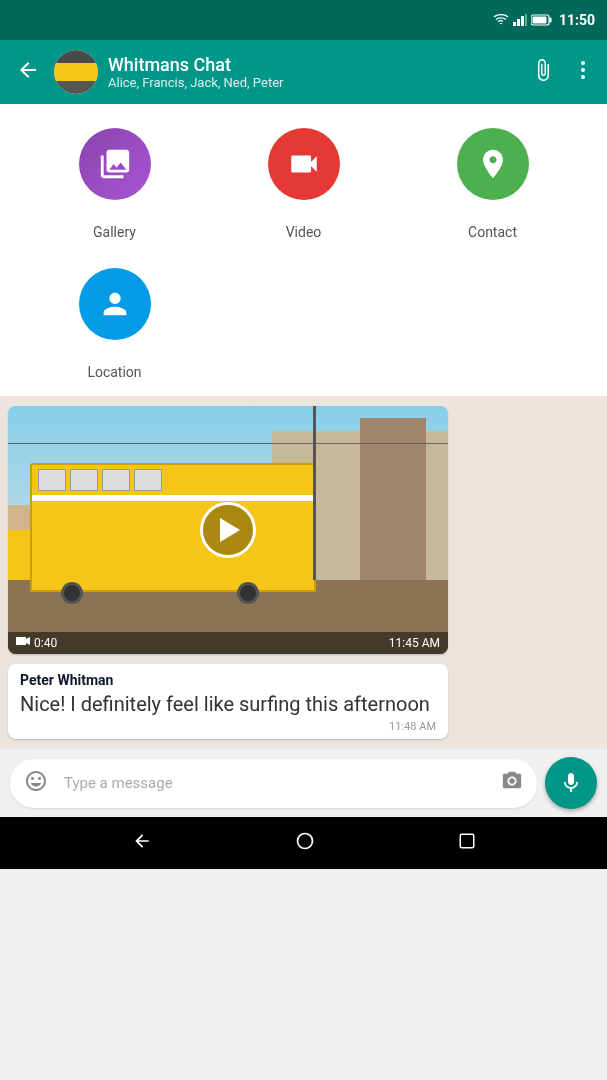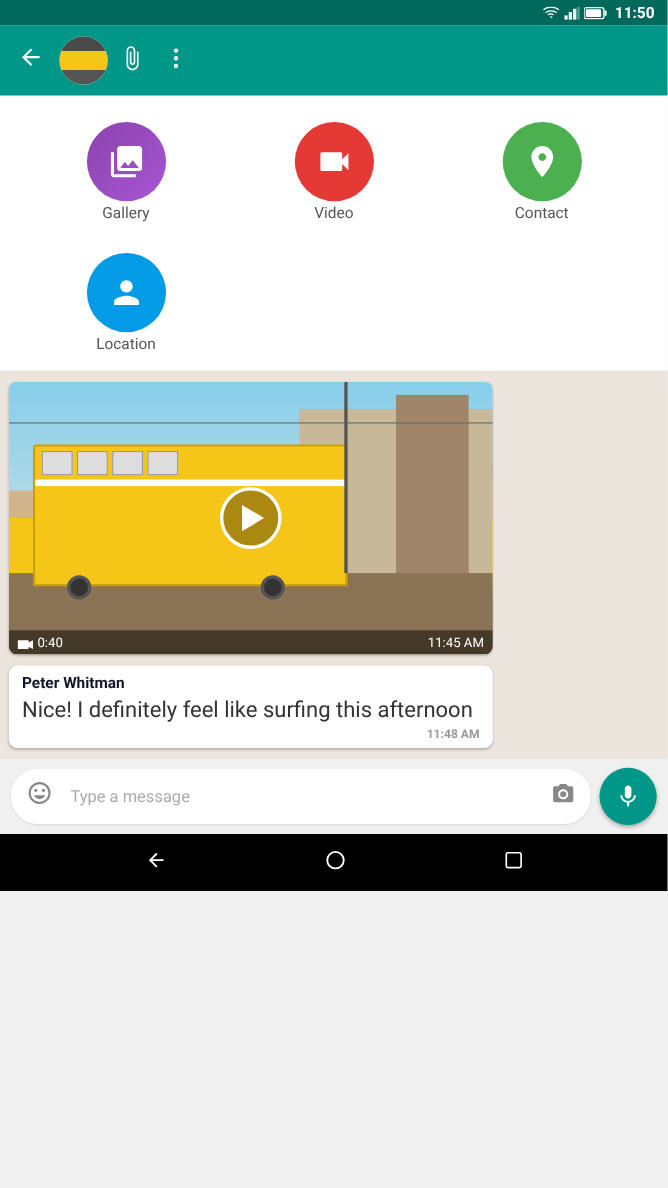--- a/index.html
+++ b/index.html
@@ -8,21 +8,21 @@
       height: 1080px;
       font-family: 'Roboto', Arial, sans-serif;
       background: #f0f0f0;
       overflow: hidden;
       position: relative;
     }
 
     
     .status-bar {
       background: #00695c;
-      height: 23px;
+      height: 40px;
       display: flex;
       align-items: center;
       justify-content: flex-end;
       padding: 0 12px;
       gap: 6px;
     }
     .status-bar-time {
       color: white;
       font-size: 14px;
       font-weight: bold;
@@ -96,21 +96,21 @@
     .attachment-grid {
       display: grid;
       grid-template-columns: repeat(3, 1fr);
       row-gap: 28px;
       padding: 0 20px;
     }
     .attachment-item {
       display: flex;
       flex-direction: column;
       align-items: center;
-      gap: 3px;
+      gap: 24px;
       cursor: pointer;
     }
     .attachment-circle {
       width: 72px;
       height: 72px;
       border-radius: 50%;
       display: flex;
       align-items: center;
       justify-content: center;
     }
@@ -178,21 +178,21 @@
       background: rgba(0,0,0,0.5);
       padding: 4px 8px;
       display: flex;
       justify-content: space-between;
       align-items: center;
     }
     .video-duration {
       color: white;
       font-size: 12px;
       display: flex;
-      align-items: flex-end;
+      align-items: flex-start;
       gap: 4px;
     }
     .video-time {
       color: white;
       font-size: 12px;
     }
 
     
     .msg-bubble {
       background: white;
@@ -211,21 +211,20 @@
     .msg-text {
       color: #333;
       font-size: 20px;
       line-height: 1.4;
     }
     .msg-timestamp {
       color: #999;
       font-size: 11px;
       text-align: right;
       margin-top: 2px;
-      font-weight: bold;
     }
 
     
     .input-bar {
       background: #f0f0f0;
       padding: 8px 10px;
       display: flex;
       align-items: center;
       gap: 8px;
       position: relative;
@@ -340,20 +339,24 @@
 </div>
 
 <div class="header">
   <div class="back-btn">
     <svg width="24" height="24" viewBox="0 0 24 24" fill="white">
       <path d="M20 11H7.83l5.59-5.59L12 4l-8 8 8 8 1.41-1.41L7.83 13H20v-2z"></path>
     </svg>
   </div>
   <div class="avatar">
     <div class="avatar-inner"></div>
+  </div>
+  <div class="header-info">
+    <span class="header-title">Whitmans Chat</span>
+    <span class="header-subtitle">Alice, Francis, Jack, Ned, Peter</span>
   </div>
   <div class="header-actions">
     <span class="header-icon">
       <svg width="24" height="24" viewBox="0 0 24 24" fill="white">
         <path d="M16.5 6v11.5c0 2.21-1.79 4-4 4s-4-1.79-4-4V5c0-1.38 1.12-2.5 2.5-2.5s2.5 1.12 2.5 2.5v10.5c0 .55-.45 1-1 1s-1-.45-1-1V6H10v9.5c0 1.38 1.12 2.5 2.5 2.5s2.5-1.12 2.5-2.5V5c0-2.21-1.79-4-4-4S7 2.79 7 5v12.5c0 3.04 2.46 5.5 5.5 5.5s5.5-2.46 5.5-5.5V6h-1.5z"></path>
       </svg>
     </span>
     <span class="header-icon">
       <svg width="24" height="24" viewBox="0 0 24 24" fill="white">
         <circle cx="12" cy="5" r="2"></circle>

